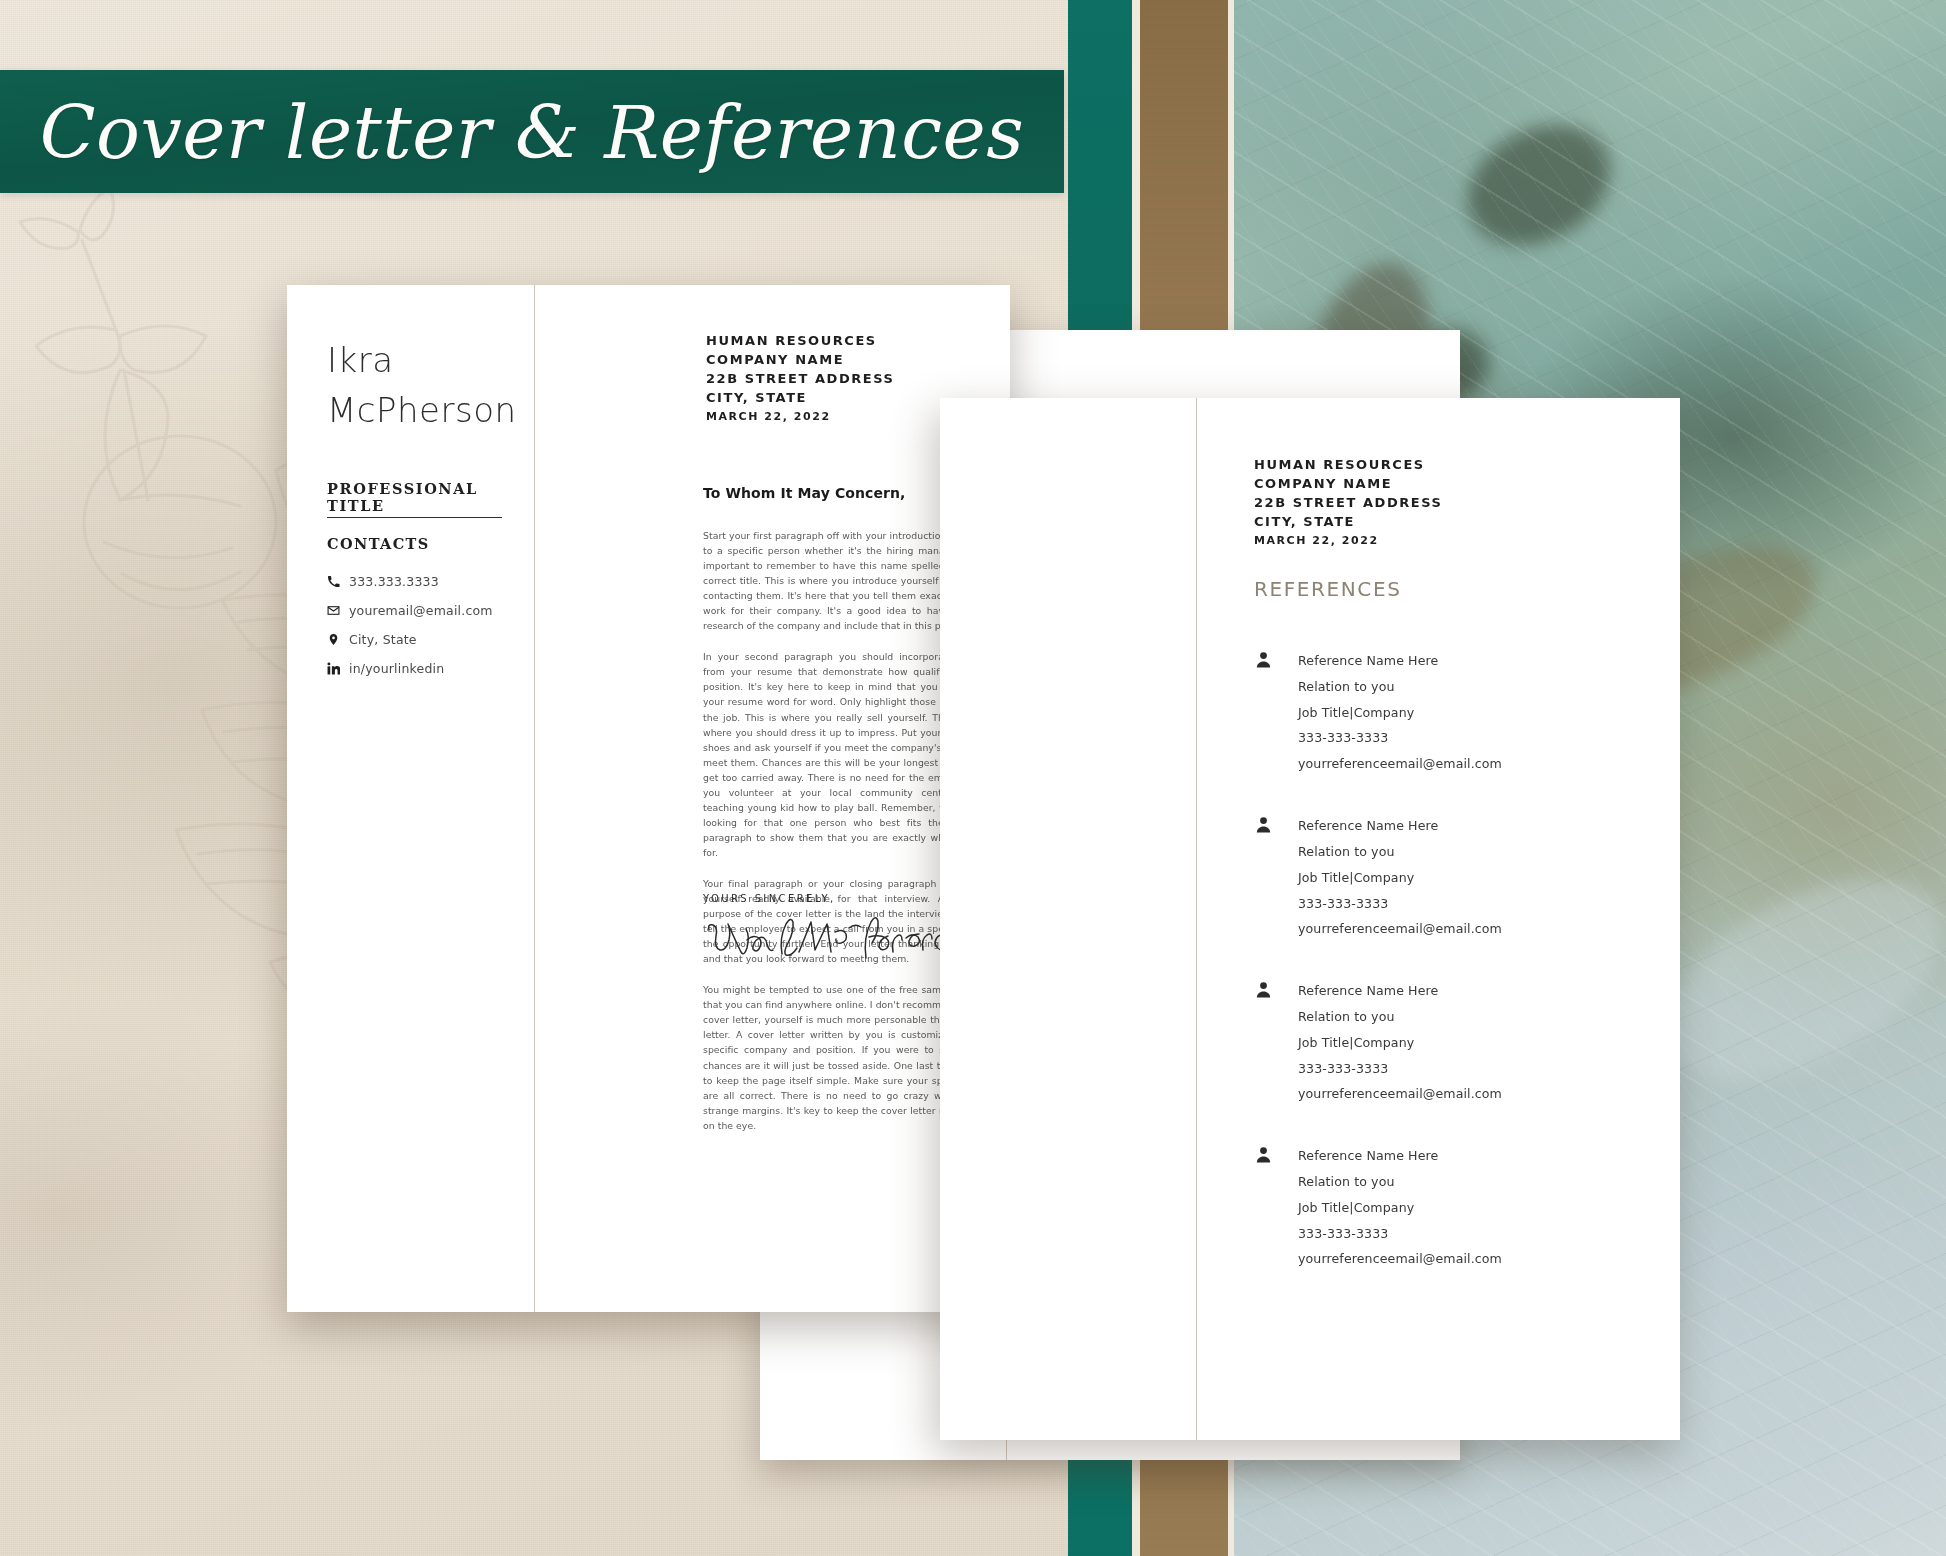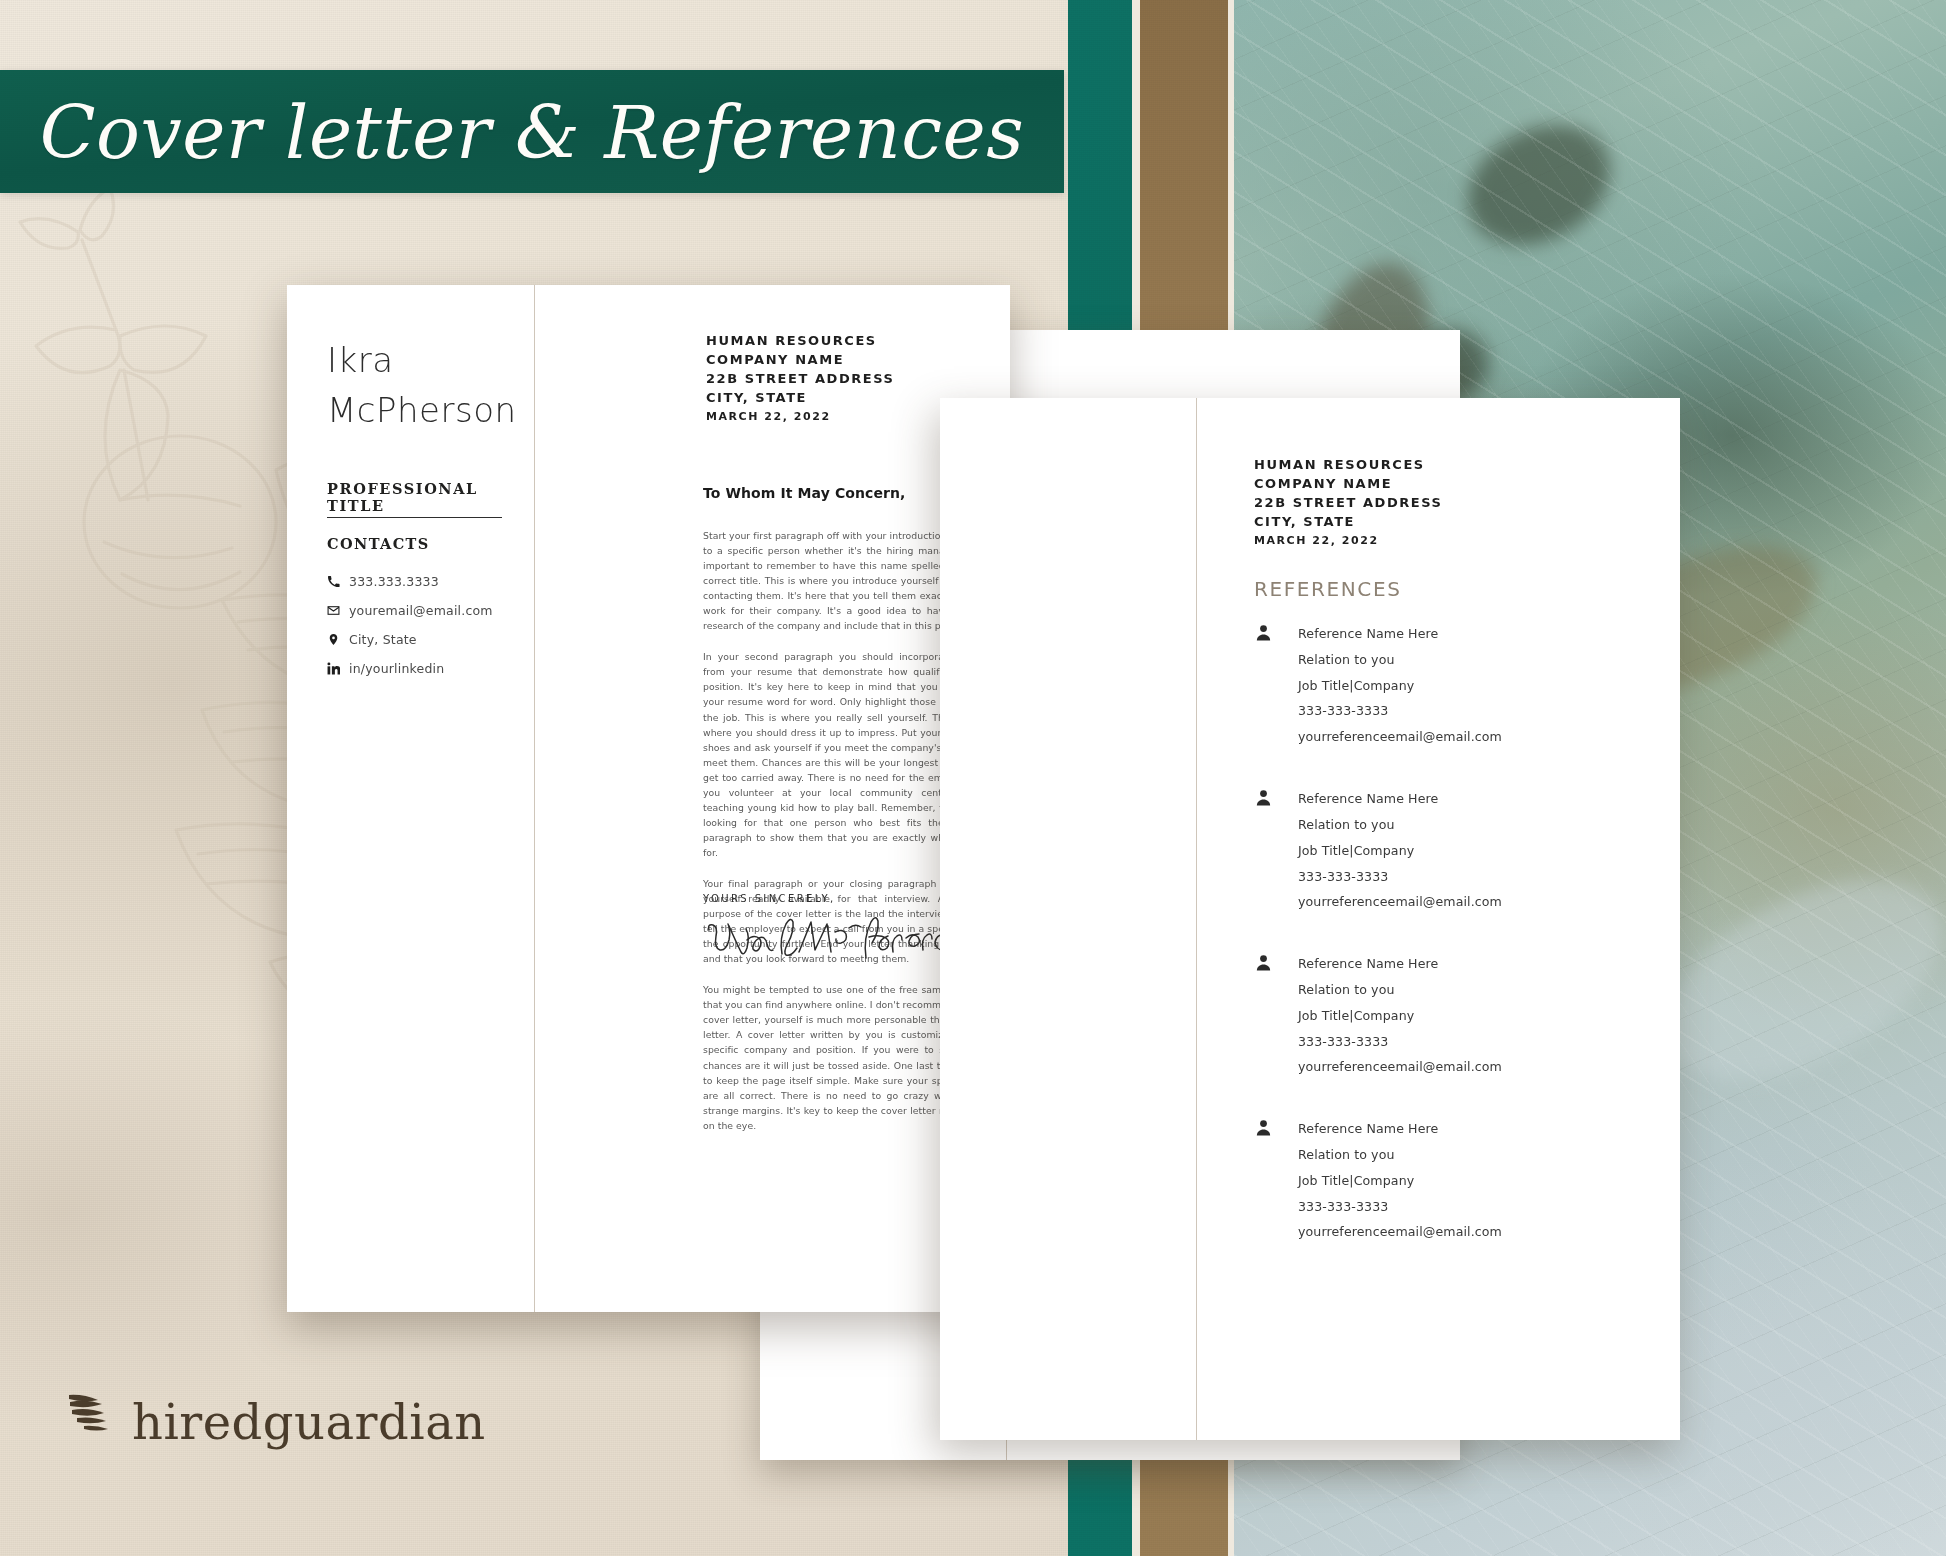--- a/index.html
+++ b/index.html
@@ -393,21 +393,21 @@
     <div class="rf-main">
       <div class="addr-block rf-addr" style="top:58px;left:57px;">
         <div class="addr-line">HUMAN RESOURCES</div>
         <div class="addr-line">COMPANY NAME</div>
         <div class="addr-line">22B STREET ADDRESS</div>
         <div class="addr-line">CITY, STATE</div>
       </div>
       <div class="addr-date" style="top:136px;left:57px;">MARCH 22, 2022</div>
       <div class="rf-head" style="top:179px;">REFERENCES</div>
 
-      <div class="rf-list" style="top:223px;">
+      <div class="rf-list" style="top:250px;">
 
         <div class="rf-item">
           <span class="rf-avatar"><svg width="19" height="19" viewBox="0 0 24 24" fill="currentColor">
                 <circle cx="12" cy="7" r="4.3"></circle>
                 <path d="M3.6 22c0-4.6 3.8-7.6 8.4-7.6s8.4 3 8.4 7.6z"></path>
               </svg></span>
           <span class="rf-lines">
             <div>Reference Name Here</div>
             <div>Relation to you</div>
             <div>Job Title|Company</div>
@@ -455,26 +455,14 @@
             <div>Job Title|Company</div>
             <div>333-333-3333</div>
             <div>yourreferenceemail@email.com</div>
           </span>
         </div>
 
       </div>
     </div>
   </div>
 
-  <div class="brand">
-    <svg class="brand-mark" viewBox="0 0 62 66">
-      <g fill="#4a3c2b">
-        <path d="M2 20 Q18 16 34 22 Q20 27 2 24 Z"></path>
-        <path d="M4 28 Q20 25 36 31 Q22 36 4 32 Z"></path>
-        <path d="M9 36 Q24 34 38 39 Q25 43 9 40 Z"></path>
-        <path d="M16 44 Q28 43 40 47 Q29 50 16 47 Z"></path>
-        <path d="M1 13 Q16 12 30 18 Q16 21 1 17 Z"></path>
-      </g>
-    </svg>
-    <div class="brand-name">hiredguardian</div>
-  </div>
 
 </div>
 
 </body></html>

